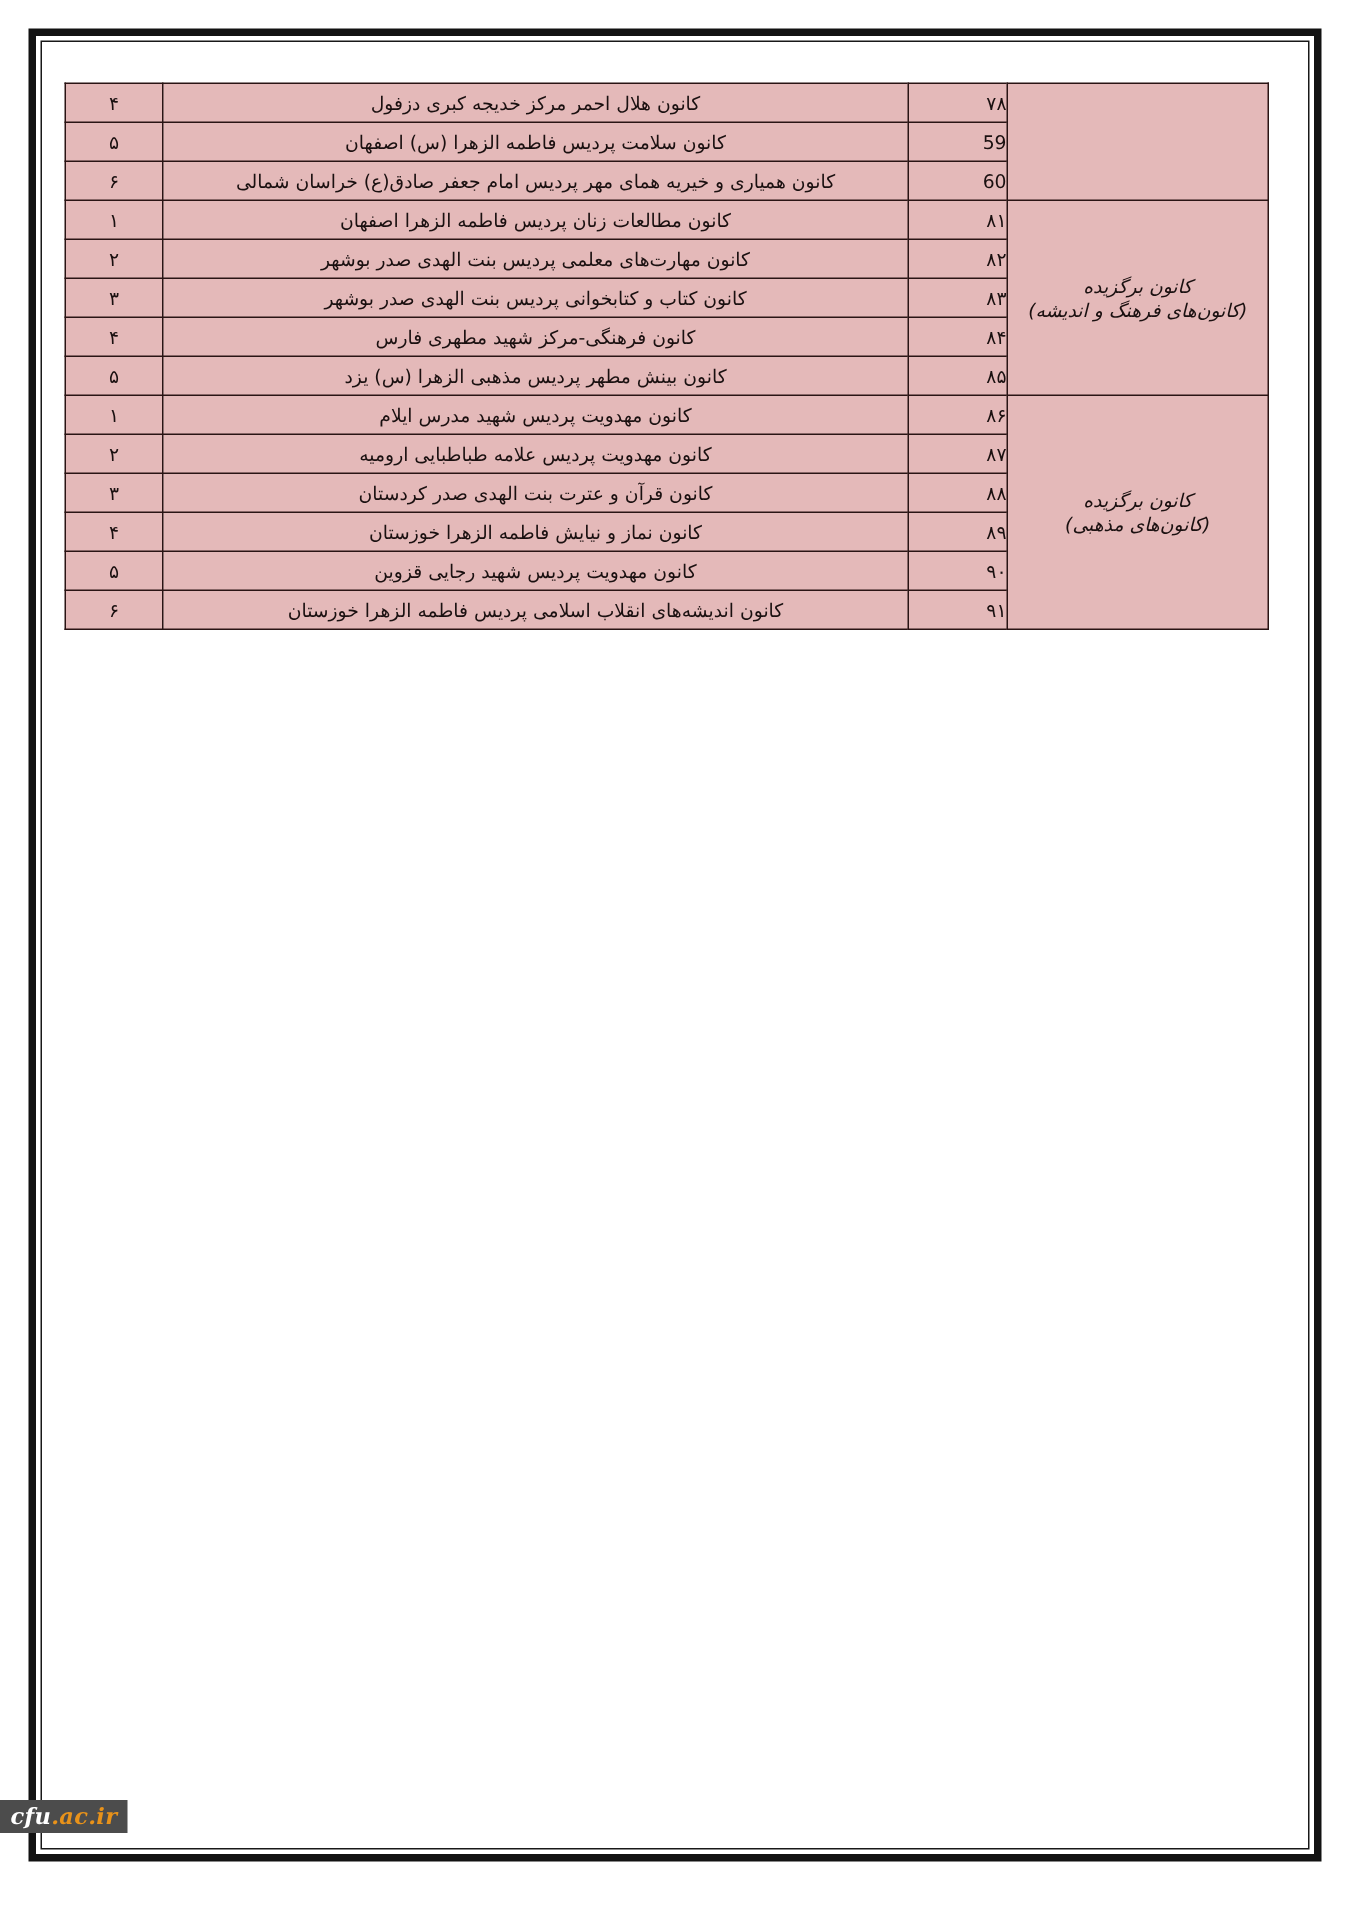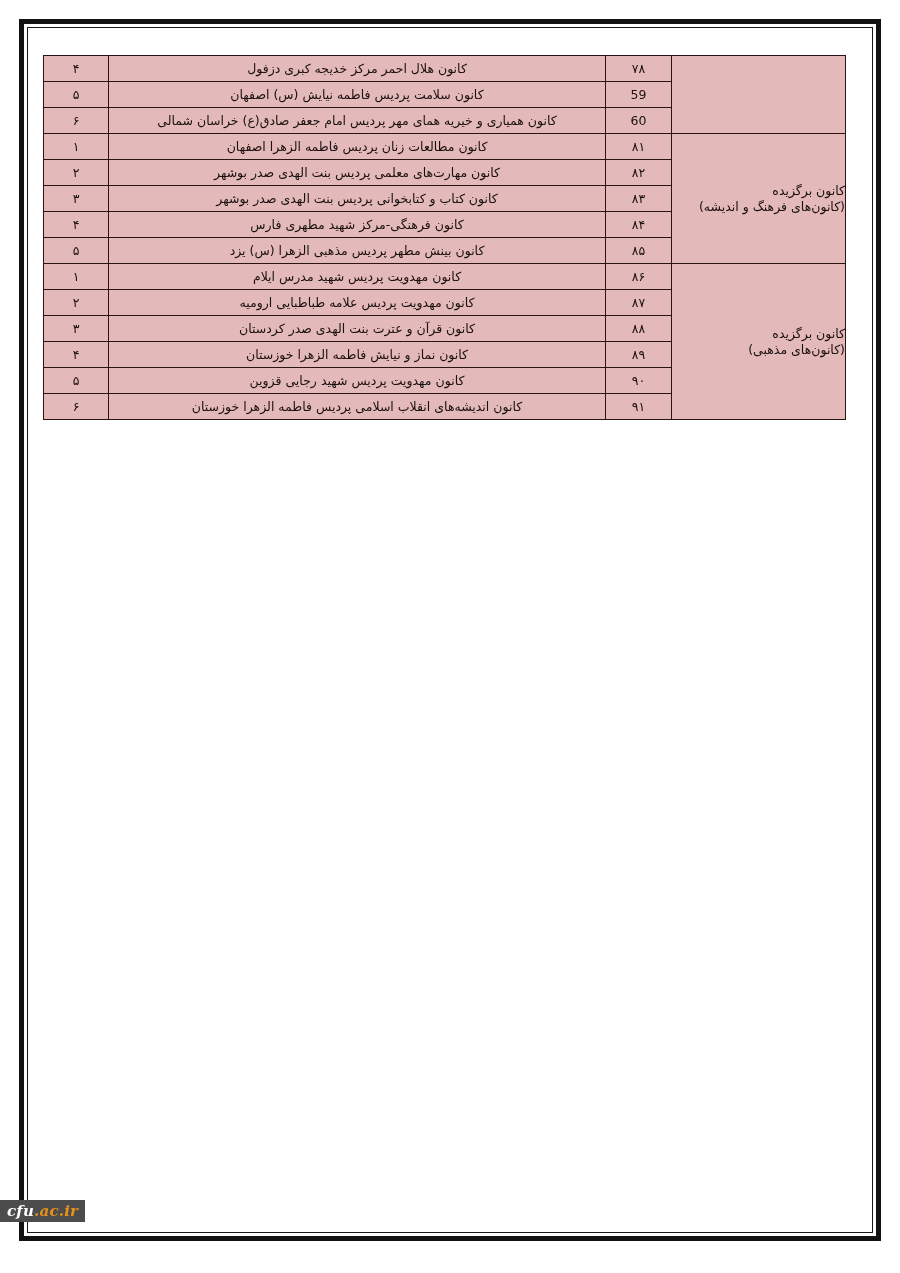--- a/index.html
+++ b/index.html
@@ -57,28 +57,29 @@
   }
 
   
   col.c-category { width: 174px; }
   col.c-id       { width: 66px;  }
   col.c-name     { width: 497px; }
   col.c-index    { width: 65px;  }
 
   td.cell-category {
     background: #ffffff;
-    text-align: right;
+    text-align: center;
     font-size: 14.5px;
     line-height: 1.75;
     color: #101010;
     padding: 0 6px;
+    font-style: italic;
   }
   td.cell-id {
-    text-align: center;
+    text-align: right;
     font-size: 13px;
   }
   td.cell-name {
     text-align: center;
     padding-right: 0;
     padding-left: 9px;
     white-space: nowrap;
     font-size: 12.5px;
   }
   td.cell-index {
@@ -127,21 +128,21 @@
   </colgroup>
   <tbody id="roster-body">
       <tr class="first-row">
         <td class="cell-category" rowspan="3"></td>
         <td class="cell-id">۷۸</td>
         <td class="cell-name">کانون هلال احمر مرکز خدیجه کبری دزفول</td>
         <td class="cell-index">۴</td>
       </tr>
       <tr>
         <td class="cell-id">59</td>
-        <td class="cell-name">کانون سلامت پردیس فاطمه نیایش (س) اصفهان</td>
+        <td class="cell-name">کانون سلامت پردیس فاطمه الزهرا (س) اصفهان</td>
         <td class="cell-index">۵</td>
       </tr>
       <tr class="group-end">
         <td class="cell-id">60</td>
         <td class="cell-name">کانون همیاری و خیریه همای مهر پردیس امام جعفر صادق(ع) خراسان شمالی</td>
         <td class="cell-index">۶</td>
       </tr>
       <tr class="group-start">
         <td class="cell-category" rowspan="5">کانون برگزیده<br>(کانون‌های فرهنگ و اندیشه)</td>
         <td class="cell-id">۸۱</td>

